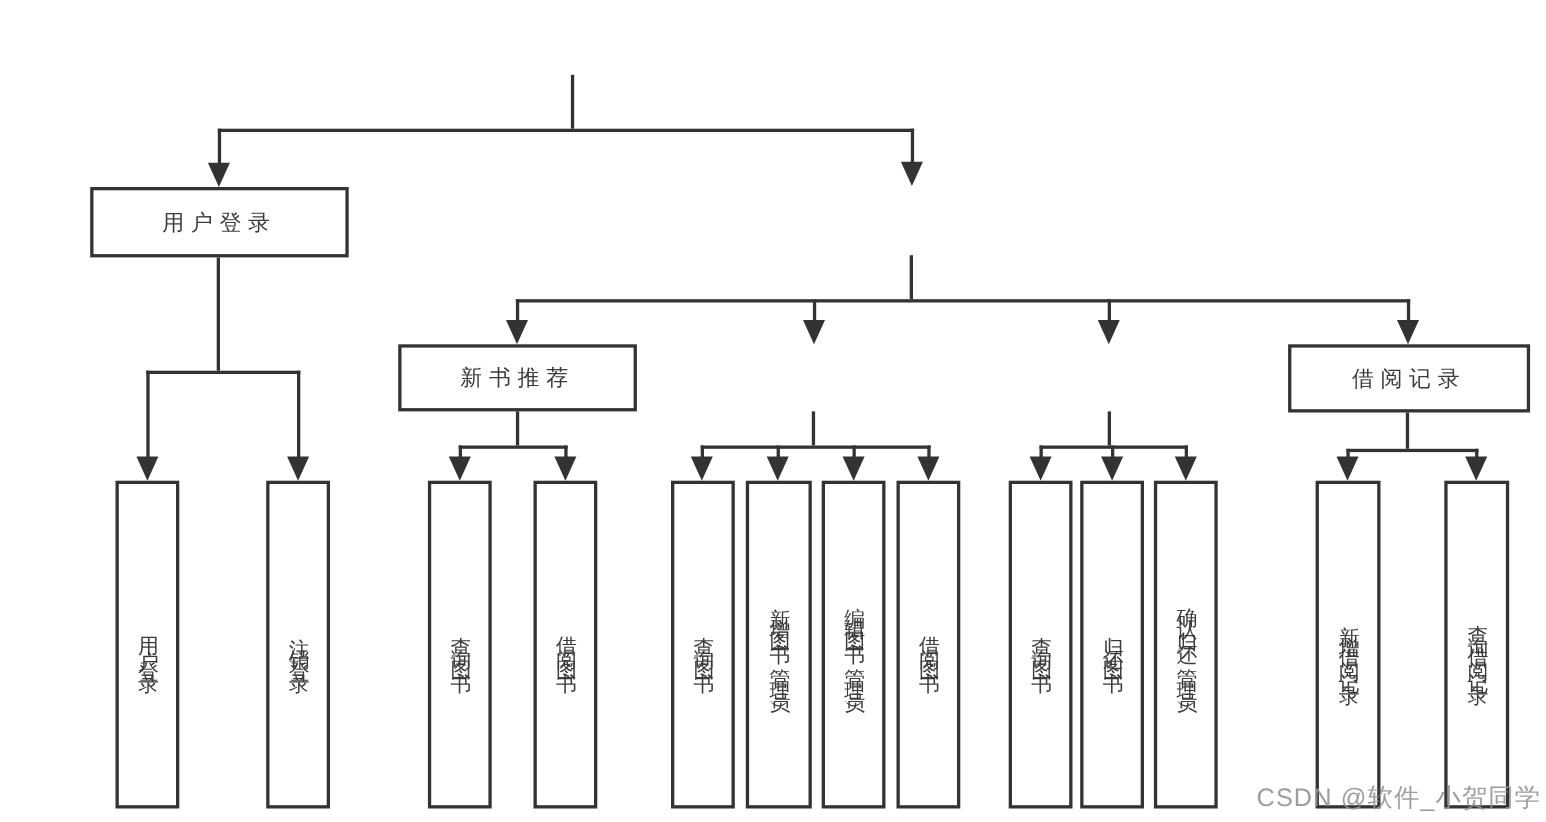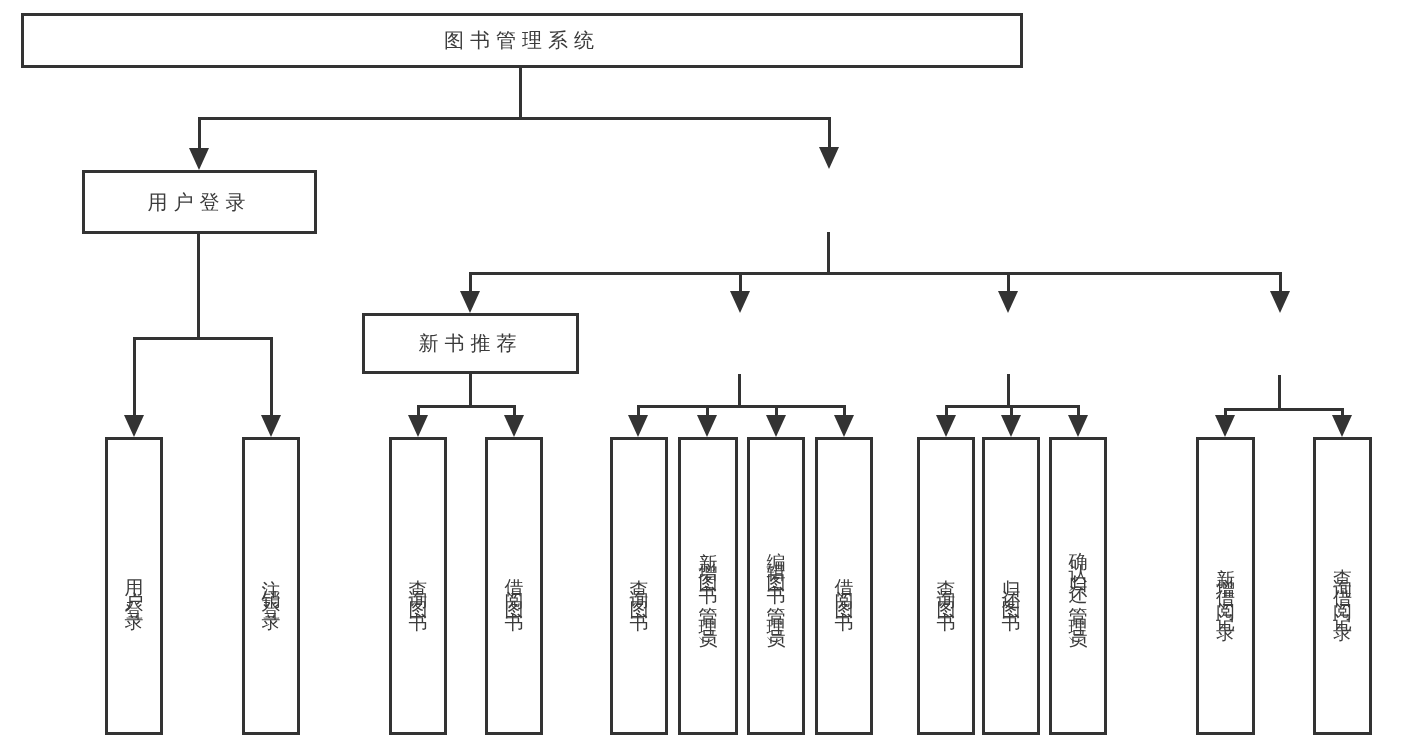--- a/index.html
+++ b/index.html
@@ -31,23 +31,20 @@
     position:absolute; right:4px; bottom:6px; z-index:5;
     font-size:23px; color:rgba(146,146,146,0.9); letter-spacing:1px;
     white-space:nowrap;
   }
 </style>
 </head>
 <body>
 
 <div id="canvas">
 
-  <div class="box hbox" style="left:21px;top:13px;width:1002px;height:55px">
-    <span class="lbl">图书管理系统</span>
-  </div>
 
   <div class="vline" style="left:519px;top:68px;height:49px"></div>
   <div class="hline" style="left:198px;top:117px;width:633px"></div>
   <div class="vline" style="left:198px;top:117px;height:33px"></div>
   <div class="ah" style="left:189px;top:148px"></div>
   <div class="vline" style="left:828px;top:117px;height:32px"></div>
   <div class="ah" style="left:819px;top:147px"></div>
 
   <div class="box hbox" style="left:82px;top:170px;width:235px;height:64px">
     <span class="lbl">用户登录</span>
@@ -66,20 +63,23 @@
   <div class="ah" style="left:460px;top:291px"></div>
   <div class="vline" style="left:739px;top:272px;height:22px"></div>
   <div class="ah" style="left:730px;top:291px"></div>
   <div class="vline" style="left:1007px;top:272px;height:22px"></div>
   <div class="ah" style="left:998px;top:291px"></div>
   <div class="vline" style="left:1279px;top:272px;height:22px"></div>
   <div class="ah" style="left:1270px;top:291px"></div>
 
   <div class="box hbox" style="left:362px;top:313px;width:217px;height:61px">
     <span class="lbl">新书推荐</span>
+  </div>
+  <div class="box hbox" style="left:1171px;top:313px;width:220px;height:62px">
+    <span class="lbl">借阅记录</span>
   </div>
 
   <div class="vline" style="left:469px;top:374px;height:31px"></div>
   <div class="hline" style="left:417px;top:405px;width:99px"></div>
   <div class="vline" style="left:417px;top:405px;height:13px"></div>
   <div class="ah" style="left:408px;top:415px"></div>
   <div class="vline" style="left:513px;top:405px;height:13px"></div>
   <div class="ah" style="left:504px;top:415px"></div>
 
   <div class="vline" style="left:738px;top:374px;height:31px"></div>
@@ -146,14 +146,15 @@
     <span class="lbl">确认归还（管理员）</span>
   </div>
 
   <div class="box vbox" style="left:1196px;top:437px;width:59px;height:298px">
     <span class="lbl">新增借阅记录</span>
   </div>
   <div class="box vbox" style="left:1313px;top:437px;width:59px;height:298px">
     <span class="lbl">查询借阅记录</span>
   </div>
 
+  <div class="watermark">CSDN @软件_小贺同学</div>
 
 </div>
 
 </body></html>

